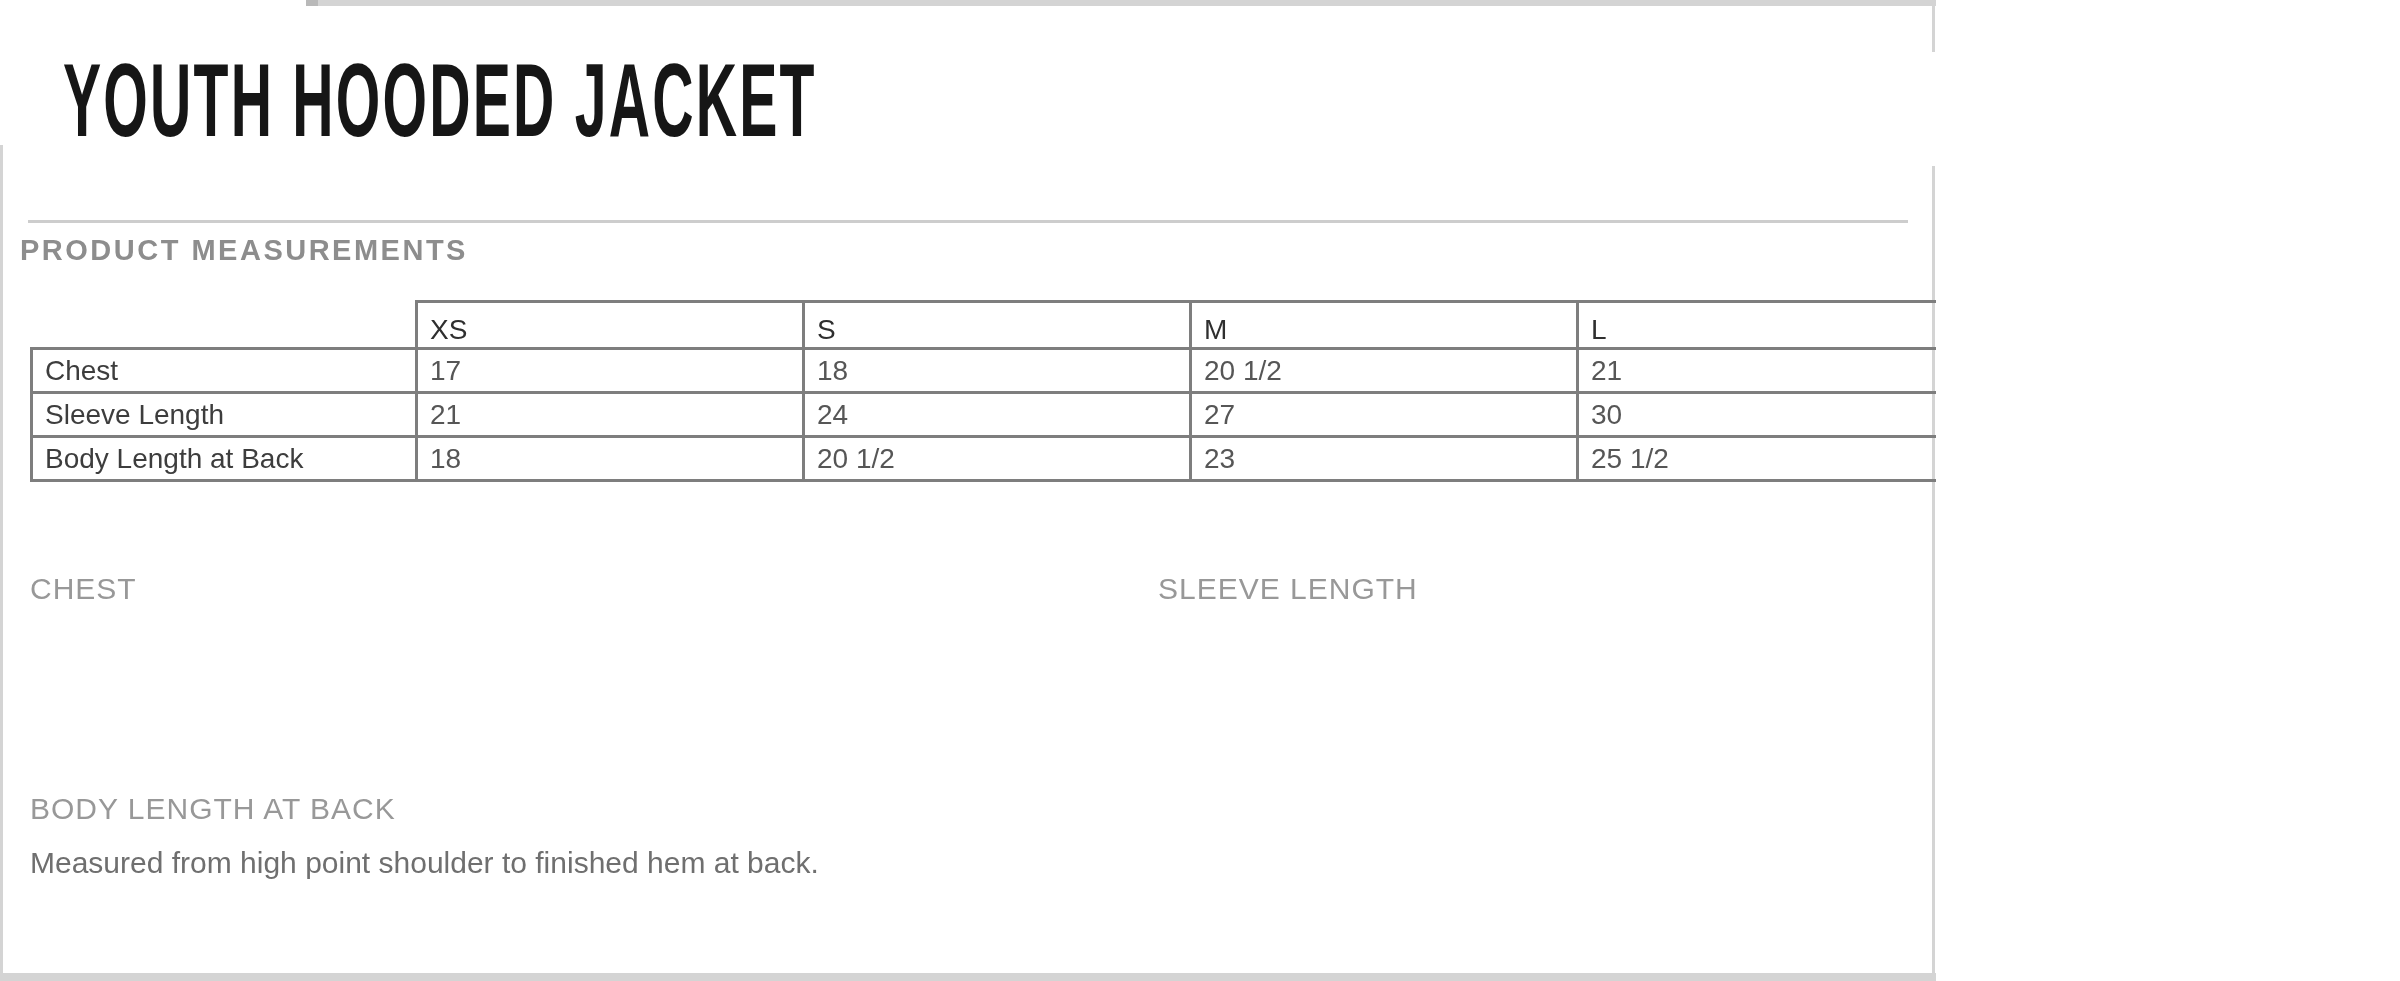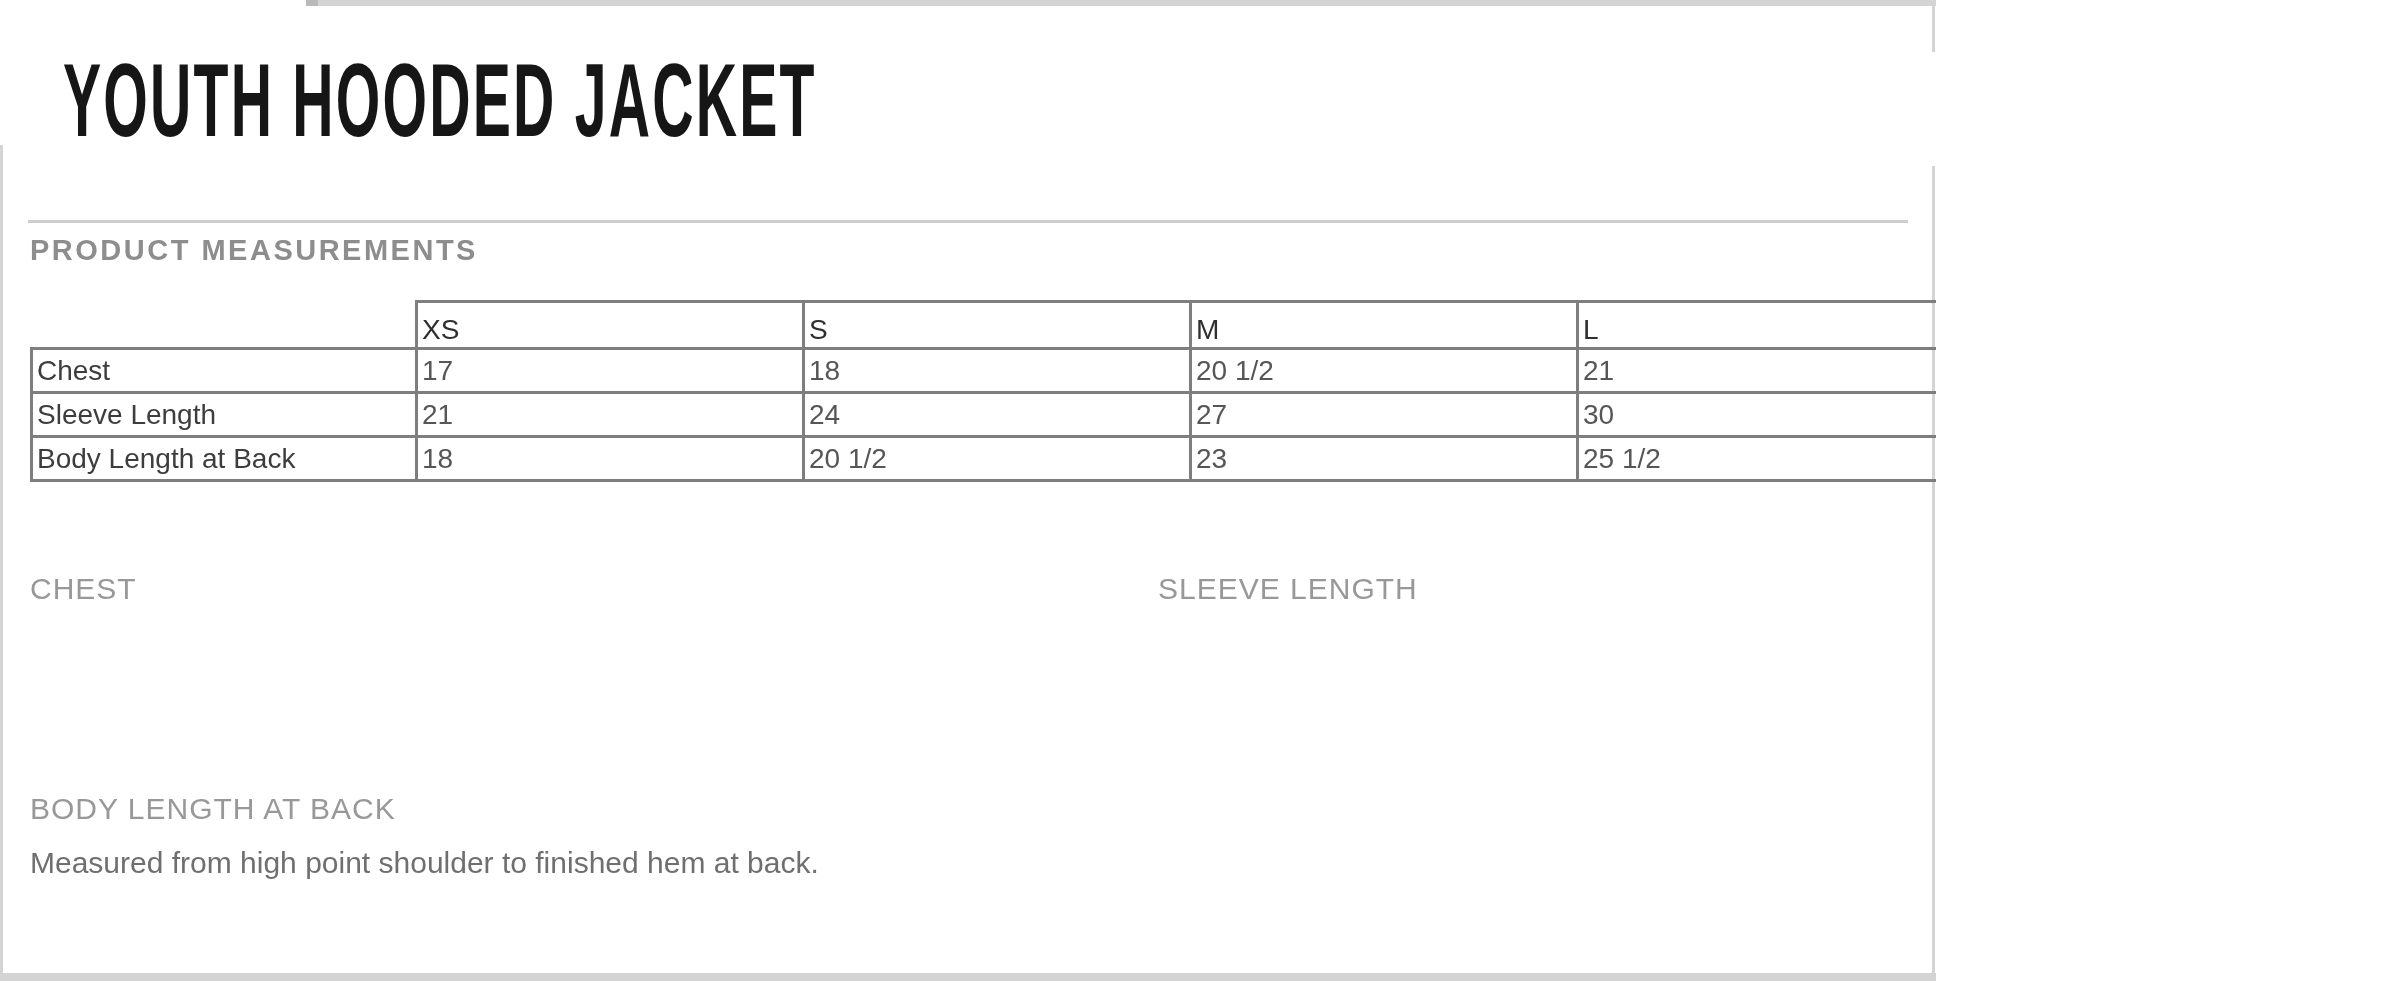--- a/index.html
+++ b/index.html
@@ -41,21 +41,21 @@
   .divider {
     position: absolute;
     top: 220px;
     left: 28px;
     right: 28px;
     height: 3px;
     background: #cdcdcd;
   }
   .section-heading {
     position: absolute;
-    left: 30px;
+    left: 20px;
     top: 234px;
     margin: 0;
     font-size: 29px;
     font-weight: bold;
     letter-spacing: 2.5px;
     color: #8d8d8d;
     white-space: nowrap;
   }
 
   
@@ -63,21 +63,21 @@
     position: absolute;
     left: 30px;
     top: 300px;
     width: 2320px;
     border-collapse: collapse;
     table-layout: fixed;
   }
   .size-table th, .size-table td {
     border: 3px solid #7e7e7e;
     text-align: left;
-    padding: 0 8px 0 4px;
+    padding: 0 8px 0 12px;
     font-weight: normal;
     vertical-align: middle;
     white-space: nowrap;
     overflow: hidden;
   }
   .size-table thead th {
     height: 47px;
     font-size: 28px;
     color: #2f2f2f;
     padding-top: 10px; 

